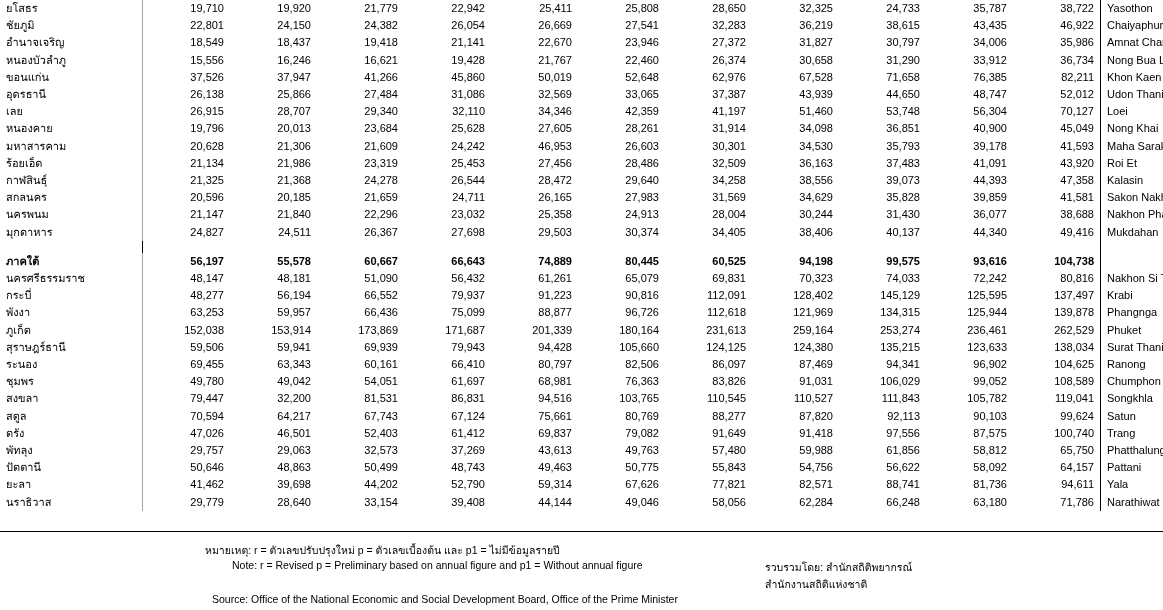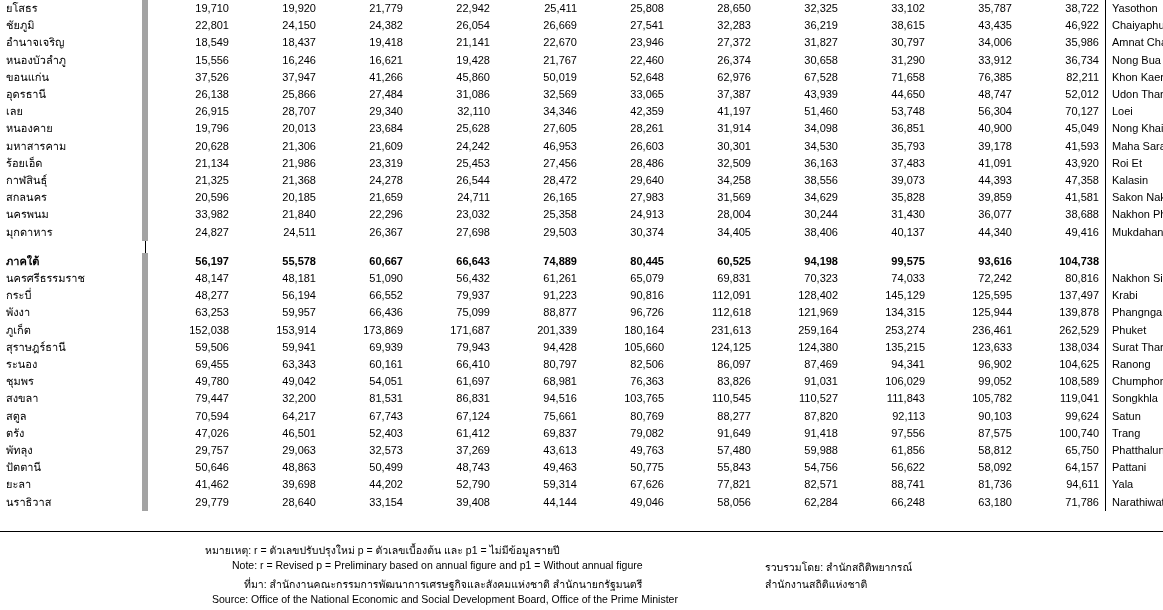--- a/index.html
+++ b/index.html
@@ -24,21 +24,21 @@
     line-height:17.2px;
     white-space:nowrap;
     overflow:hidden;
     font-size:11px;
     vertical-align:middle;
   }
   td.thainame{
     width:130px;
     text-align:left;
     padding-left:8px;
-    border-right:6px solid #a3a3a3;
+    border-right:1px solid #a3a3a3;
     font-size:11px;
   }
   td.num{
     width:75px;
     text-align:right;
     padding-right:10px;
   }
   td.engname{
     text-align:left;
     padding-left:12px;
@@ -82,21 +82,21 @@
         <tr>
           <td class="thainame">ยโสธร</td>
           <td class="num">19,710</td>
           <td class="num">19,920</td>
           <td class="num">21,779</td>
           <td class="num">22,942</td>
           <td class="num">25,411</td>
           <td class="num">25,808</td>
           <td class="num">28,650</td>
           <td class="num">32,325</td>
-          <td class="num">33,102</td>
+          <td class="num">24,733</td>
           <td class="num">35,787</td>
           <td class="num">38,722</td>
           <td class="engname">Yasothon</td>
         </tr>
         <tr>
           <td class="thainame">ชัยภูมิ</td>
           <td class="num">22,801</td>
           <td class="num">24,150</td>
           <td class="num">24,382</td>
           <td class="num">26,054</td>
@@ -254,21 +254,21 @@
           <td class="num">27,983</td>
           <td class="num">31,569</td>
           <td class="num">34,629</td>
           <td class="num">35,828</td>
           <td class="num">39,859</td>
           <td class="num">41,581</td>
           <td class="engname">Sakon Nakhon</td>
         </tr>
         <tr>
           <td class="thainame">นครพนม</td>
-          <td class="num">33,982</td>
+          <td class="num">21,147</td>
           <td class="num">21,840</td>
           <td class="num">22,296</td>
           <td class="num">23,032</td>
           <td class="num">25,358</td>
           <td class="num">24,913</td>
           <td class="num">28,004</td>
           <td class="num">30,244</td>
           <td class="num">31,430</td>
           <td class="num">36,077</td>
           <td class="num">38,688</td>
@@ -530,18 +530,17 @@
           <td class="engname">Narathiwat</td>
         </tr>
       </tbody>
   </table>
 
   <div class="bottomrule"></div>
 
   <div class="notes">
     <div class="left n1">หมายเหตุ:  r = ตัวเลขปรับปรุงใหม่  p = ตัวเลขเบื้องต้น  และ p1 = ไม่มีข้อมูลรายปี</div>
     <div class="left n2">Note:    r = Revised    p = Preliminary based on annual figure  and  p1 = Without annual figure</div>
-    <div class="left n3">ที่มา:  สำนักงานคณะกรรมการพัฒนาการเศรษฐกิจและสังคมแห่งชาติ สำนักนายกรัฐมนตรี</div>
     <div class="left n4">Source:  Office of the National Economic and Social Development Board, Office of the Prime Minister</div>
     <div class="right r1">รวบรวมโดย:  สำนักสถิติพยากรณ์ สำนักงานสถิติแห่งชาติ</div>
   </div>
 
 </div>
 
 </body></html>

